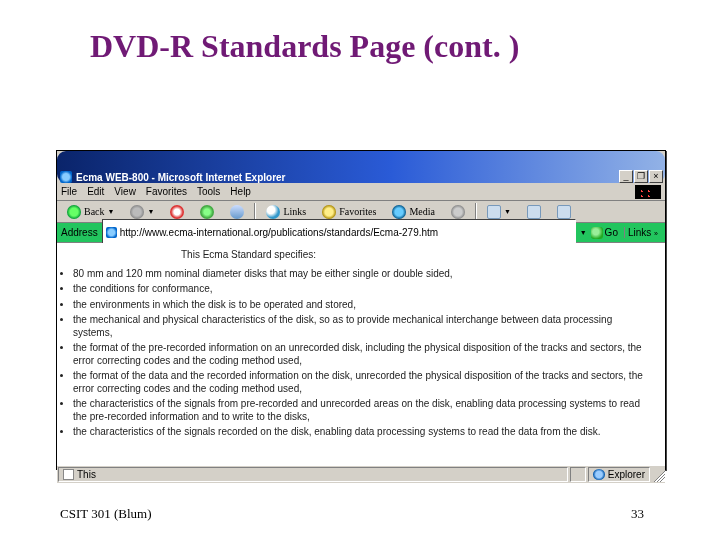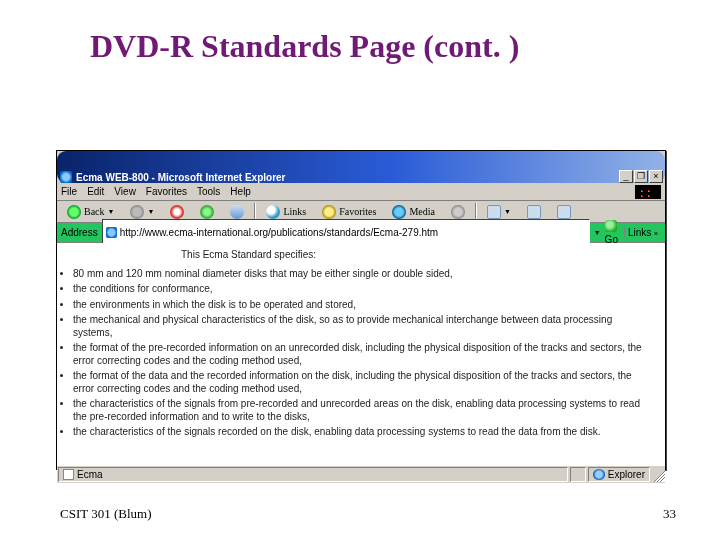--- a/index.html
+++ b/index.html
@@ -19,21 +19,21 @@
   }
   .footer-left {
     position: absolute;
     bottom: 18px;
     left: 60px;
     font-size: 13px;
   }
   .footer-right {
     position: absolute;
     bottom: 18px;
-    right: 44px;
+    right: 76px;
     font-size: 13px;
   }
 
   
   .ie-window {
     position: absolute;
     left: 56px;
     top: 150px;
     width: 610px;
     height: 320px;
@@ -164,21 +164,21 @@
     gap: 3px;
     overflow: hidden;
     white-space: nowrap;
   }
   .addr-input .page-icon {
     width: 11px; height: 11px;
     background: radial-gradient(circle at 50% 50%, #8cf 40%, #06c 70%);
     border-radius: 2px;
     flex: none;
   }
-  .go-btn { display: inline-flex; align-items: center; gap: 2px; flex-direction: column; }
+  .go-btn { display: inline-flex; align-items: center; gap: 2px; }
   .go-arrow {
     width: 12px; height: 12px;
     background: radial-gradient(circle at 40% 40%, #9e9 30%, #2a2 70%);
     border-radius: 3px;
   }
   .links-lbl { padding: 0 3px; border-left: 1px solid #808080; margin-left: 2px; }
   .drop { font-size: 7px; }
 
   .content {
     background: #fff;
@@ -326,30 +326,30 @@
   </div>
 
   <div class="content">
     <p class="intro">This Ecma Standard specifies:</p>
     <ul>
       <li>80 mm and 120 mm nominal diameter disks that may be either single or double sided,</li>
       <li>the conditions for conformance,</li>
       <li>the environments in which the disk is to be operated and stored,</li>
       <li>the mechanical and physical characteristics of the disk, so as to provide mechanical interchange between data processing systems,</li>
       <li>the format of the pre-recorded information on an unrecorded disk, including the physical disposition of the tracks and sectors, the error correcting codes and the coding method used,</li>
-      <li>the format of the data and the recorded information on the disk, including the physical disposition of the tracks and sectors, the error correcting codes and the coding method used,</li>
+      <li>the format of the data and the recorded information on the disk, unrecorded the physical disposition of the tracks and sectors, the error correcting codes and the coding method used,</li>
       <li>the characteristics of the signals from pre-recorded and unrecorded areas on the disk, enabling data processing systems to read the pre-recorded information and to write to the disks,</li>
       <li>the characteristics of the signals recorded on the disk, enabling data processing systems to read the data from the disk.</li>
     </ul>
   </div>
 
   <div class="statusbar">
     <div class="status-pane status-left">
       <span class="status-icon"></span>
-      <span>Ecma</span>
+      <span>This</span>
     </div>
     <div class="status-pane" style="width:16px;"></div>
     <div class="status-pane">
       <span class="net-icon"></span>
       <span>Explorer</span>
     </div>
     <div class="grip"></div>
   </div>
 
 </div>

